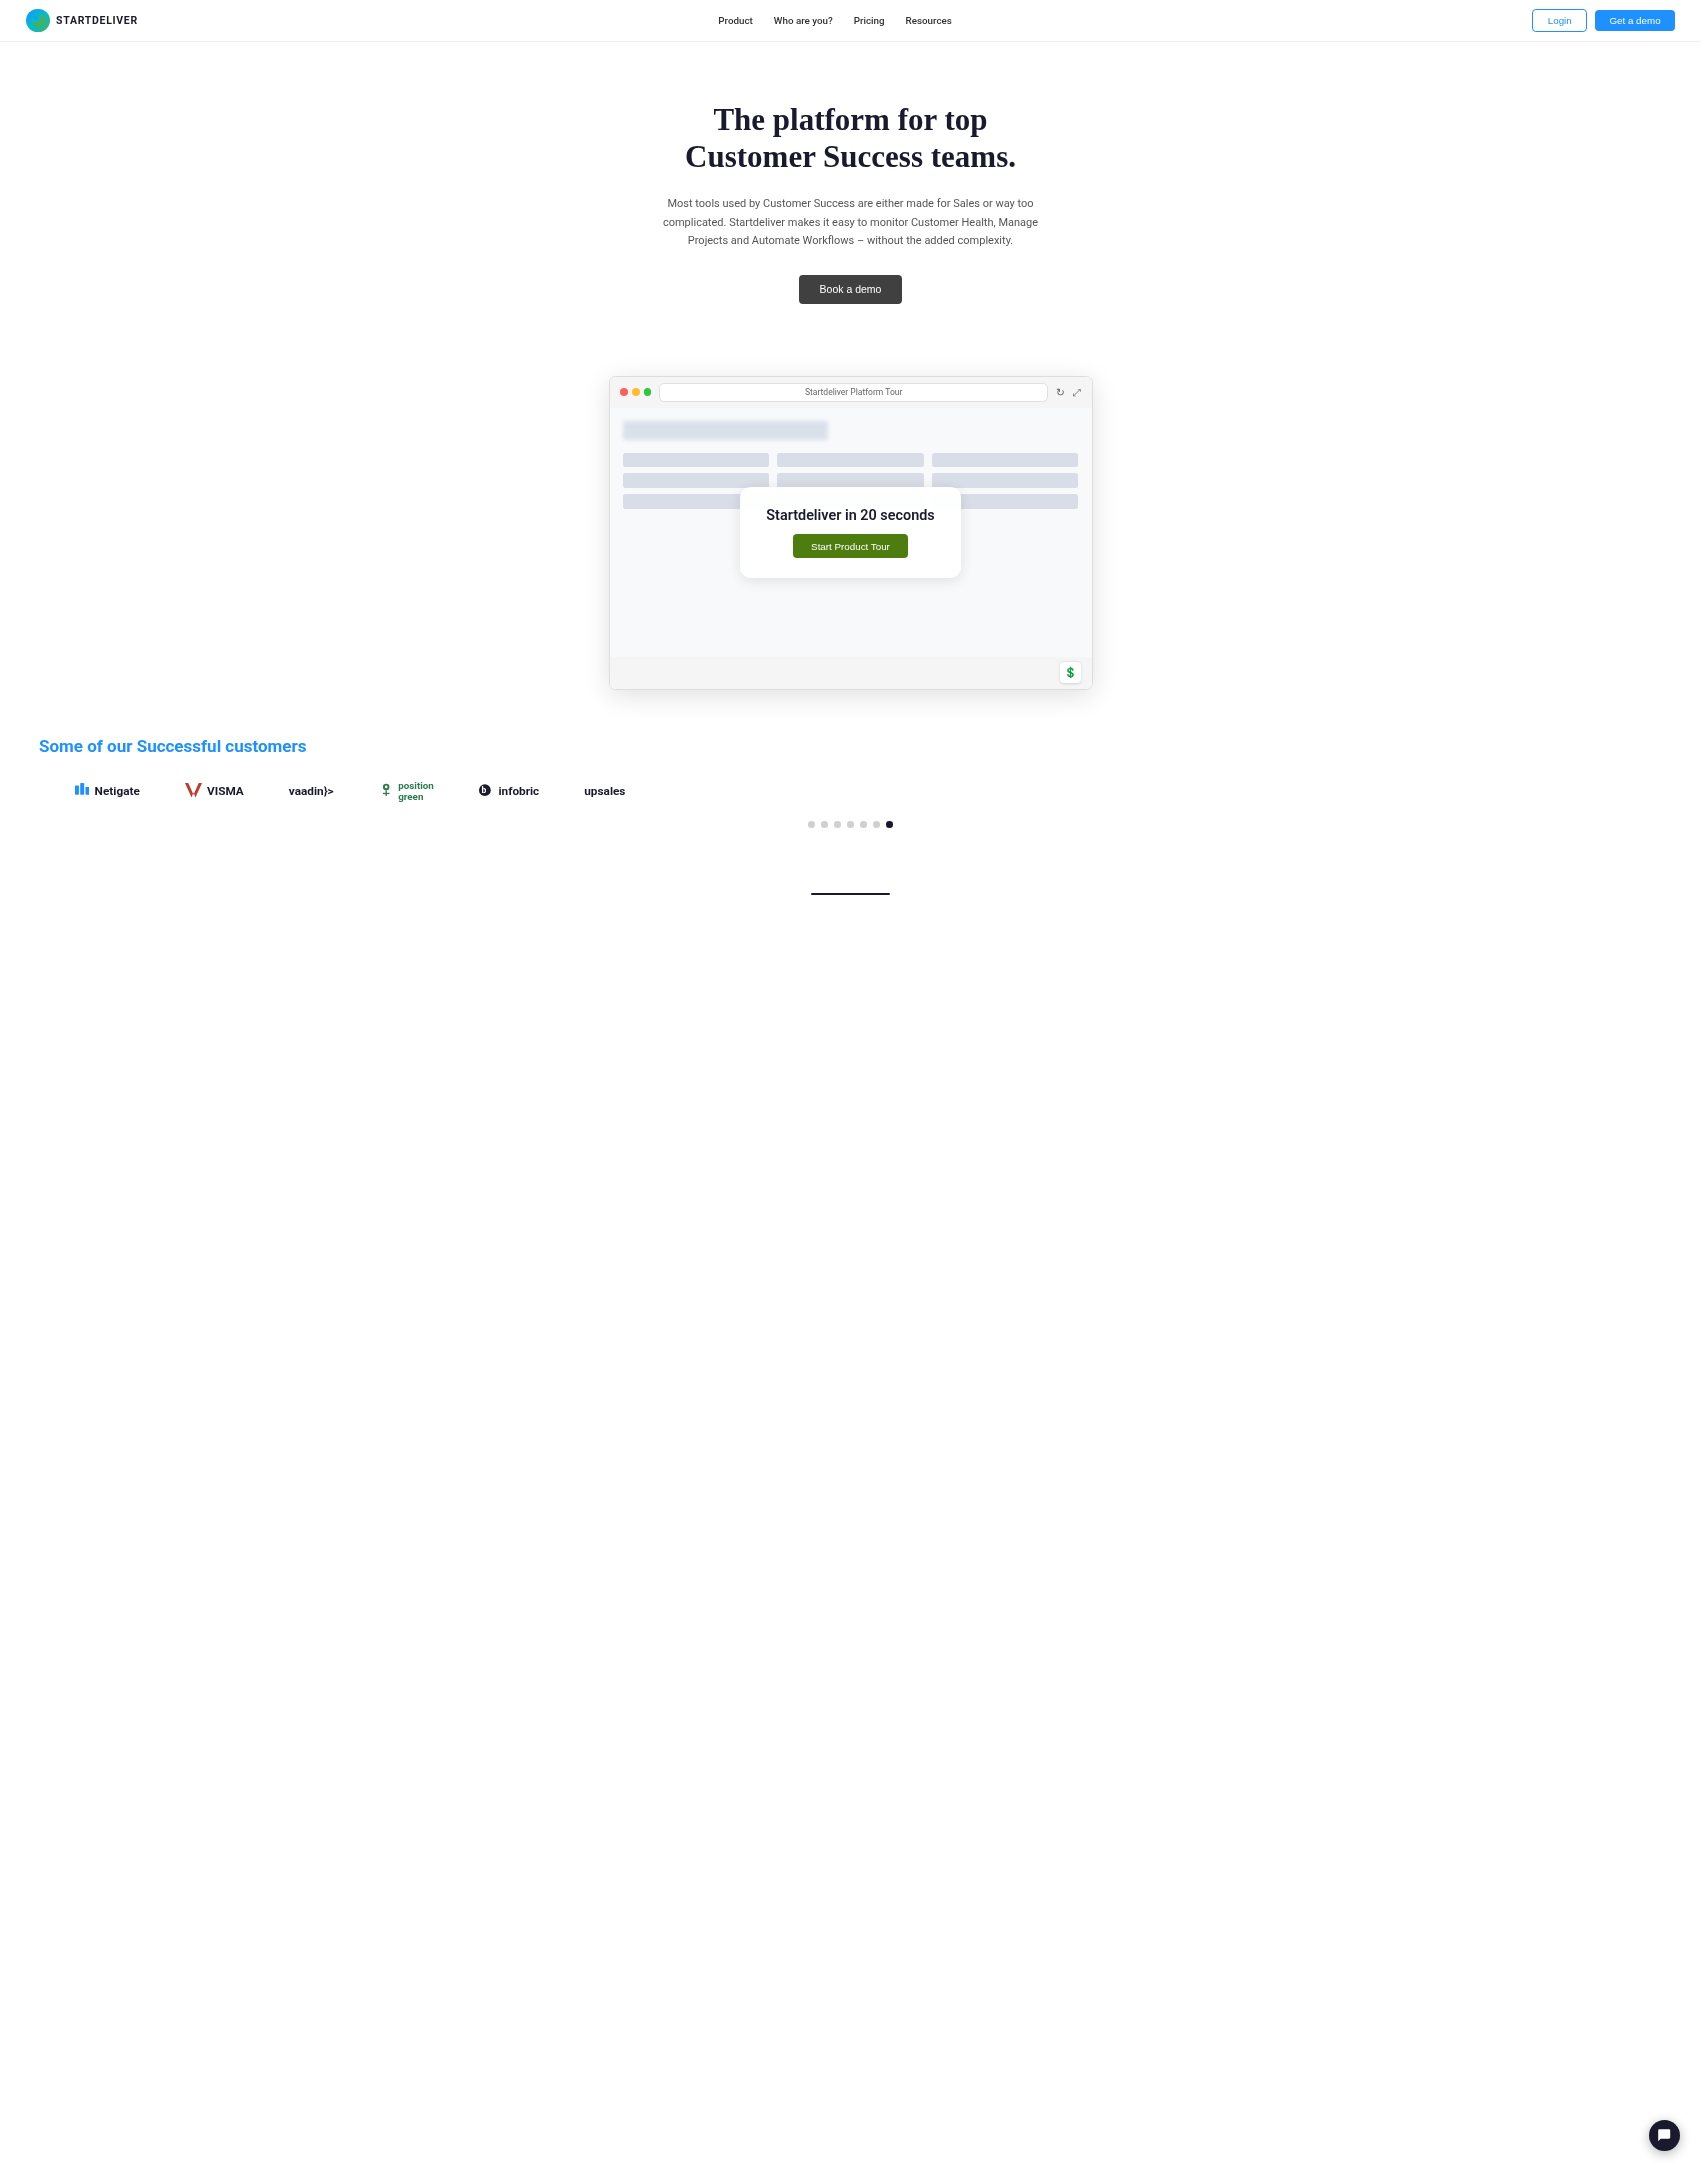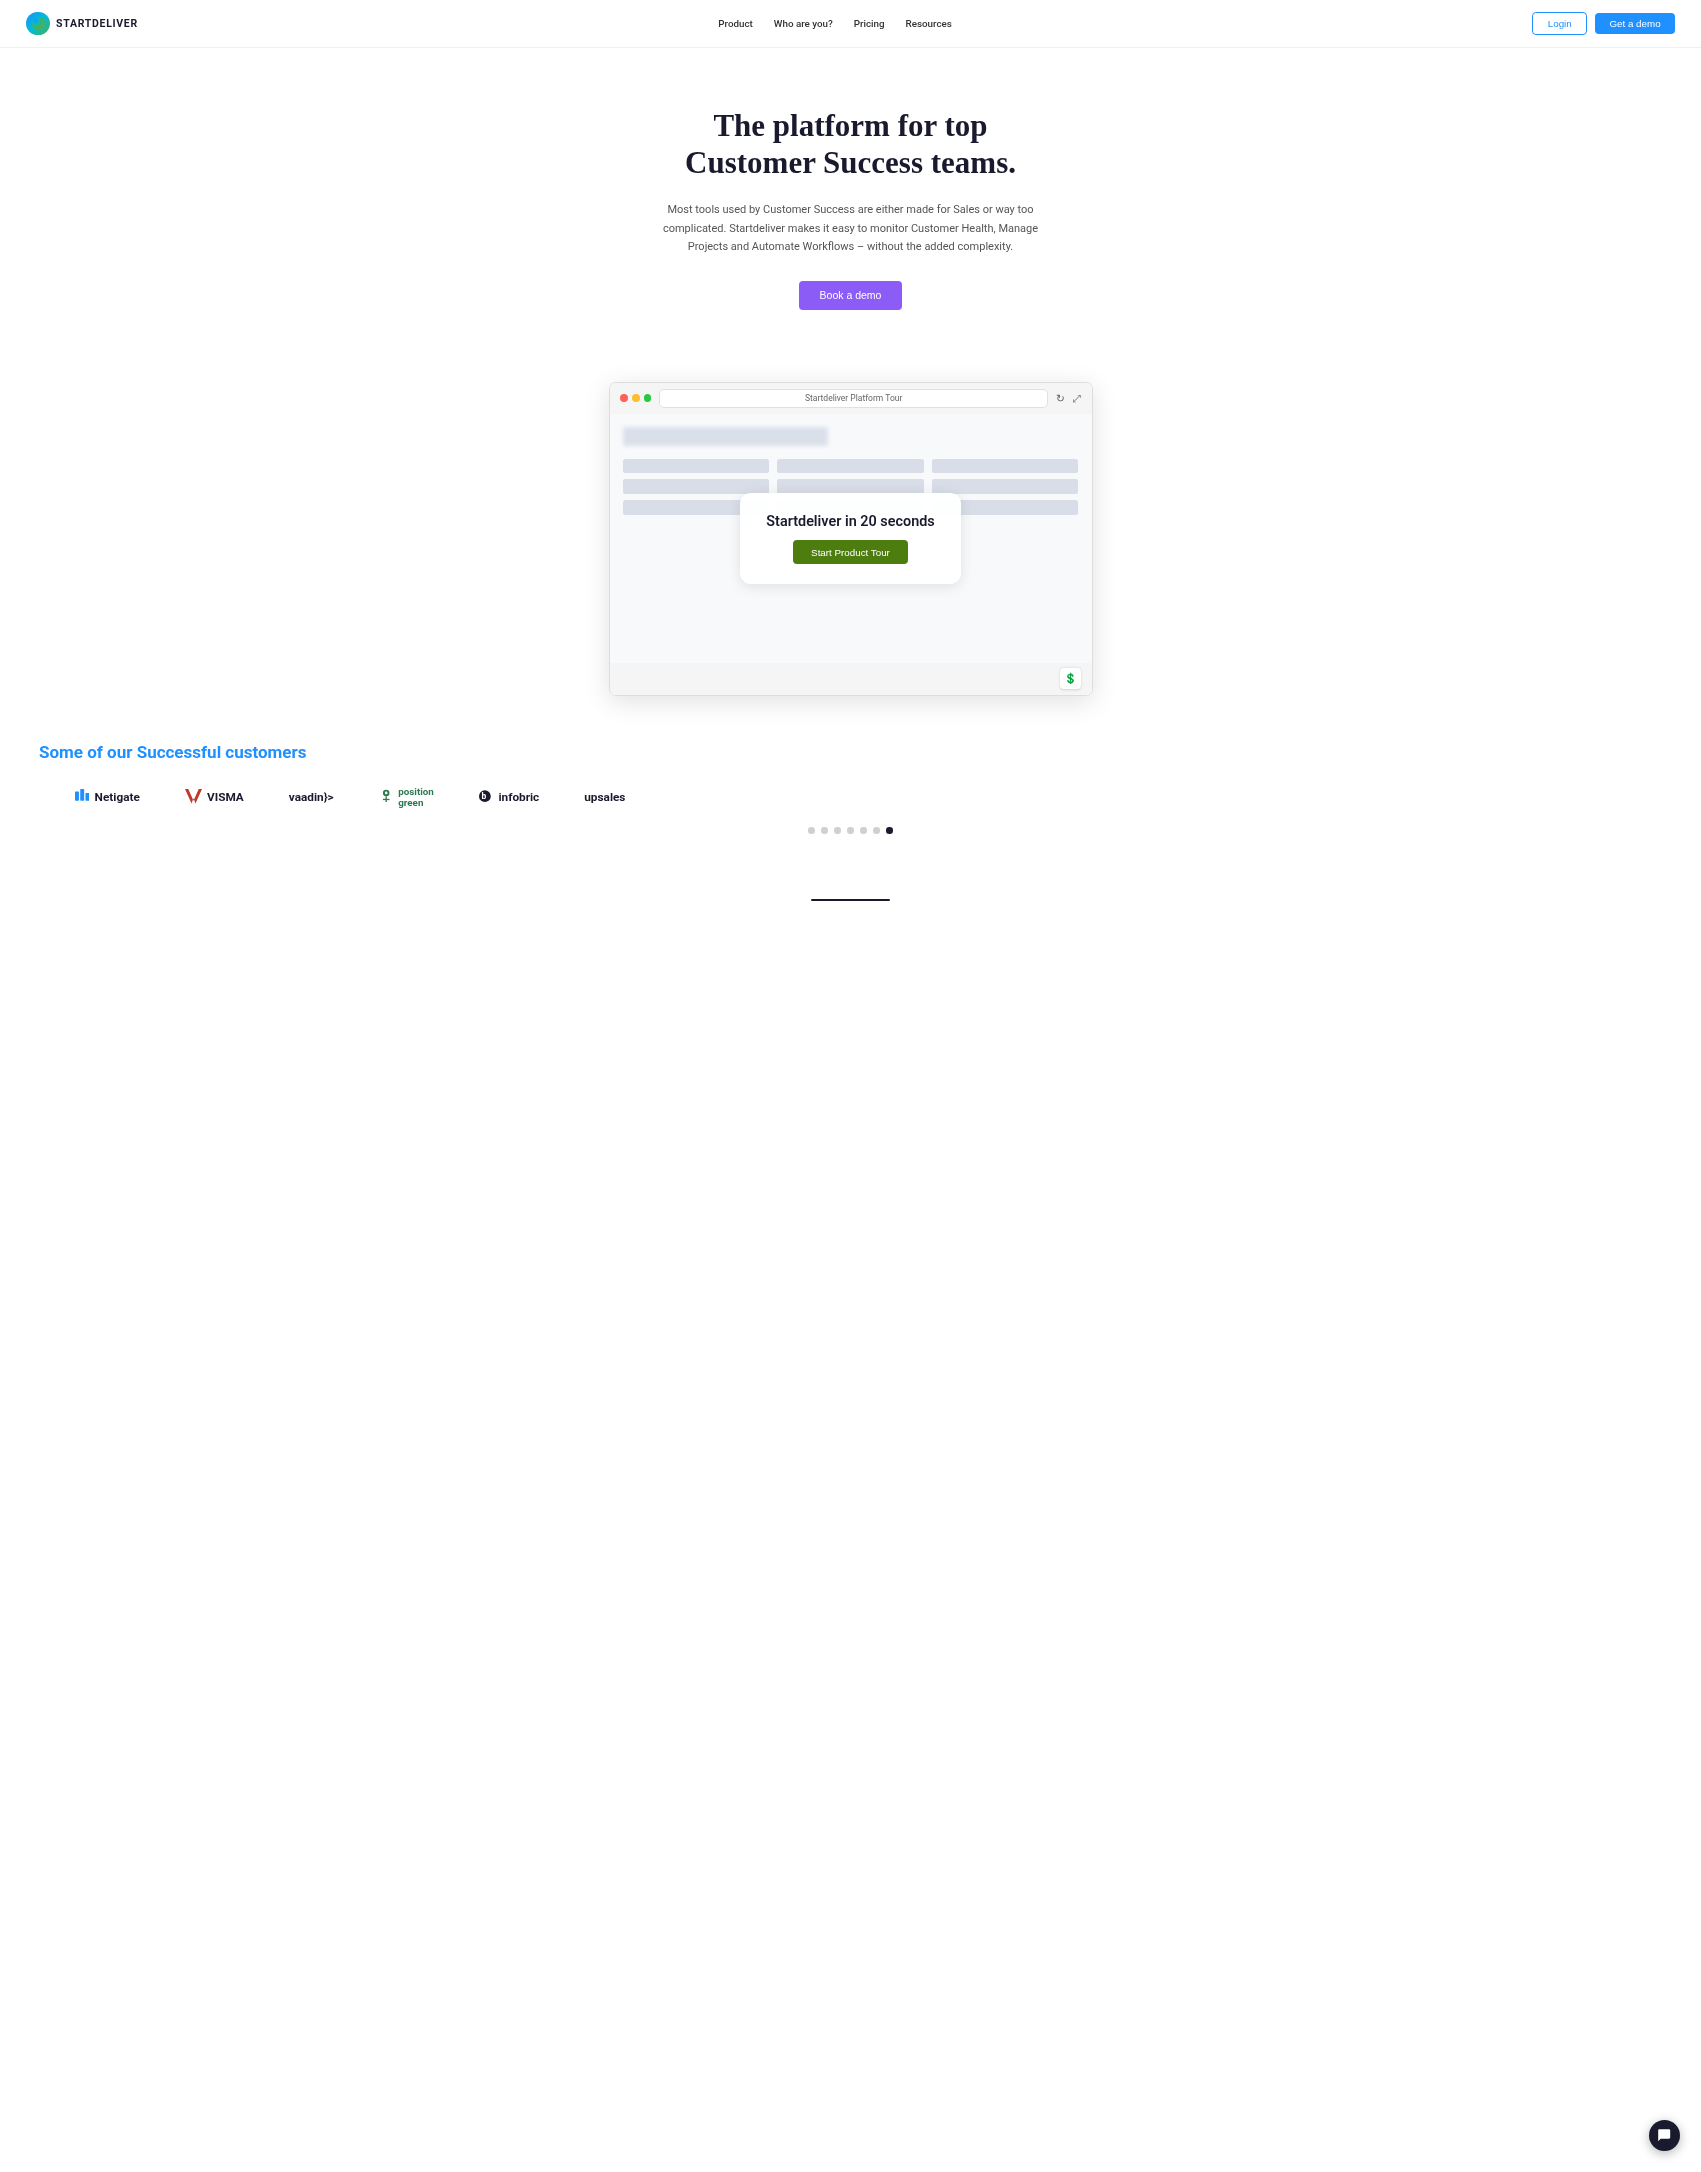--- a/index.html
+++ b/index.html
@@ -1,21 +1,21 @@
 <!DOCTYPE html>
 <html style="font-size:10.5px"><head>
   <meta charset="utf-8">
   <style>
     * { margin: 0; padding: 0; box-sizing: border-box; }
     body { font-family: -apple-system, BlinkMacSystemFont, 'Segoe UI', Roboto, sans-serif; background: #fff; color: #1a1a2e; overflow-x: hidden; }
 
     
     nav {
       display: flex; align-items: center; justify-content: space-between;
-      padding: 0 26px; height: 48px; border-bottom: 0.7px solid #f0f0f0;
+      padding: 0 26px; height: 42px; border-bottom: 0.7px solid #f0f0f0;
       position: sticky; top: 0; background: #fff; z-index: 100;
     }
     .nav-logo { display: flex; align-items: center; gap: 6.5px; text-decoration: none; }
     .nav-logo-icon {
       width: 23.6px; height: 23.6px;
       background: linear-gradient(135deg, #1e90ff 0%, #00bcd4 50%, #4caf50 100%);
       border-radius: 50%; display: flex; align-items: center; justify-content: center;
       color: white; font-weight: bold; font-size: 9.2px;
     }
     .nav-logo-text { font-weight: 700; font-size: 10.5px; letter-spacing: 0.7px; color: #1a1a2e; }
@@ -32,21 +32,21 @@
     }
 
     
     .hero {
       text-align: center; padding: 59px 13px 39px;
       max-width: 589px; margin: 0 auto;
     }
     .hero-title { font-size: 31px; font-weight: 600; line-height: 1.2; color: #1a1a2e; margin-bottom: 19.6px; font-family: Liberation Serif, serif; }
     .hero-subtitle { font-size: 11px; color: #555; line-height: 1.7; max-width: 393px; margin: 0 auto 23.6px; }
     .btn-book-demo {
-      display: inline-block; padding: 8.5px 21px; background: #8b5cf6; color: #fff;
+      display: inline-block; padding: 8.5px 21px; background: #404040; color: #fff;
       border-radius: 3.9px; font-size: 10.5px; font-weight: 500; cursor: pointer; border: none;
       text-decoration: none;
     }
 
     
     .browser-wrapper {
       max-width: 510px; margin: 33px auto 0; padding: 0 13px;
     }
     .browser-frame {
       border: 0.7px solid #ddd; border-radius: 6.5px; overflow: hidden;

